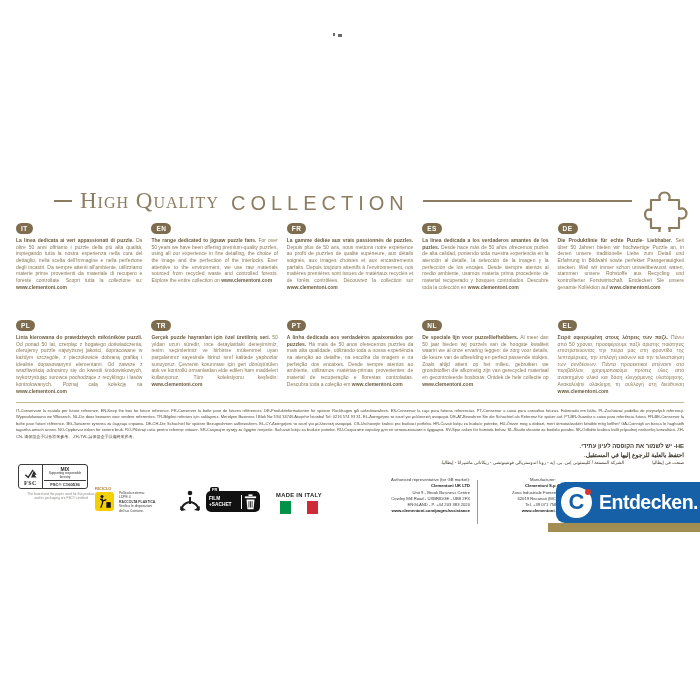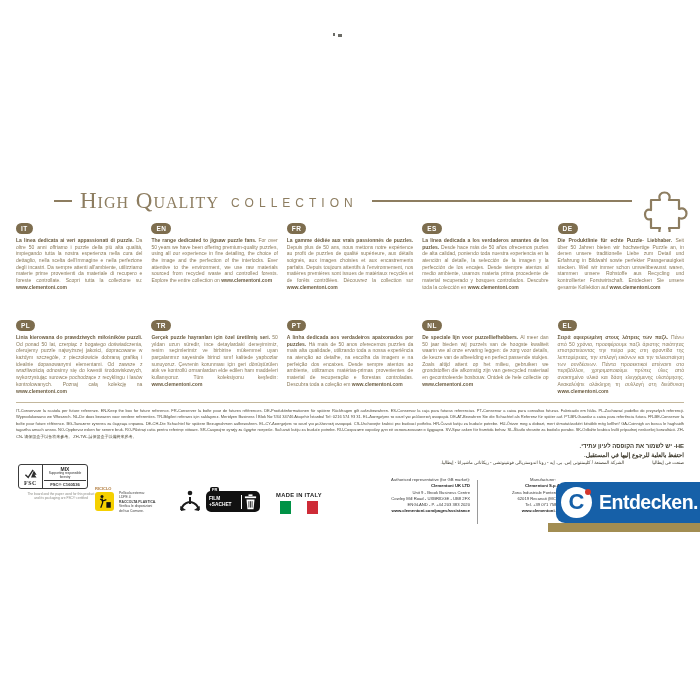--- a/index.html
+++ b/index.html
@@ -7,21 +7,21 @@
   .canvas { position:relative; width:700px; height:700px; background:#fff; overflow:hidden;
             font-family:"Liberation Sans", sans-serif; }
 
   
   .speck { position:absolute; background:#6b6b66; }
   .hdr { position:absolute; left:54px; right:58px; top:184px; height:34px;
          display:flex; align-items:center; color:#8d7d60; }
   .hdr .dash { width:18px; height:2px; background:#8d7d60; margin-right:8px; }
   .hdr .t-serif { font-family:"Liberation Serif", serif; font-variant:small-caps;
                   font-size:23px; letter-spacing:1px; white-space:nowrap; }
-  .hdr .t-sans { font-size:12px; letter-spacing:5px; font-weight:400; margin-left:12px;
+  .hdr .t-sans { font-size:20px; letter-spacing:5px; font-weight:400; margin-left:12px;
                  white-space:nowrap; padding-top:4px; }
   .hdr .longline { flex:1; height:2px; background:#8d7d60; margin-left:14px; margin-right:10px; }
   .puzzle-ic { position:absolute; right:8px; top:184px; width:50px; height:48px; }
 
   
   .langs { position:absolute; left:16px; top:217px; width:668px;
            display:grid; grid-template-columns:repeat(5,1fr); column-gap:9px; row-gap:11px; }
   .lang { min-height:86px; }
   .badge { display:inline-block; background:#7d6d4e; color:#fff; font-size:6.5px; font-weight:bold;
            letter-spacing:.5px; padding:2px 5px; border-radius:7px; margin-bottom:3px; }

